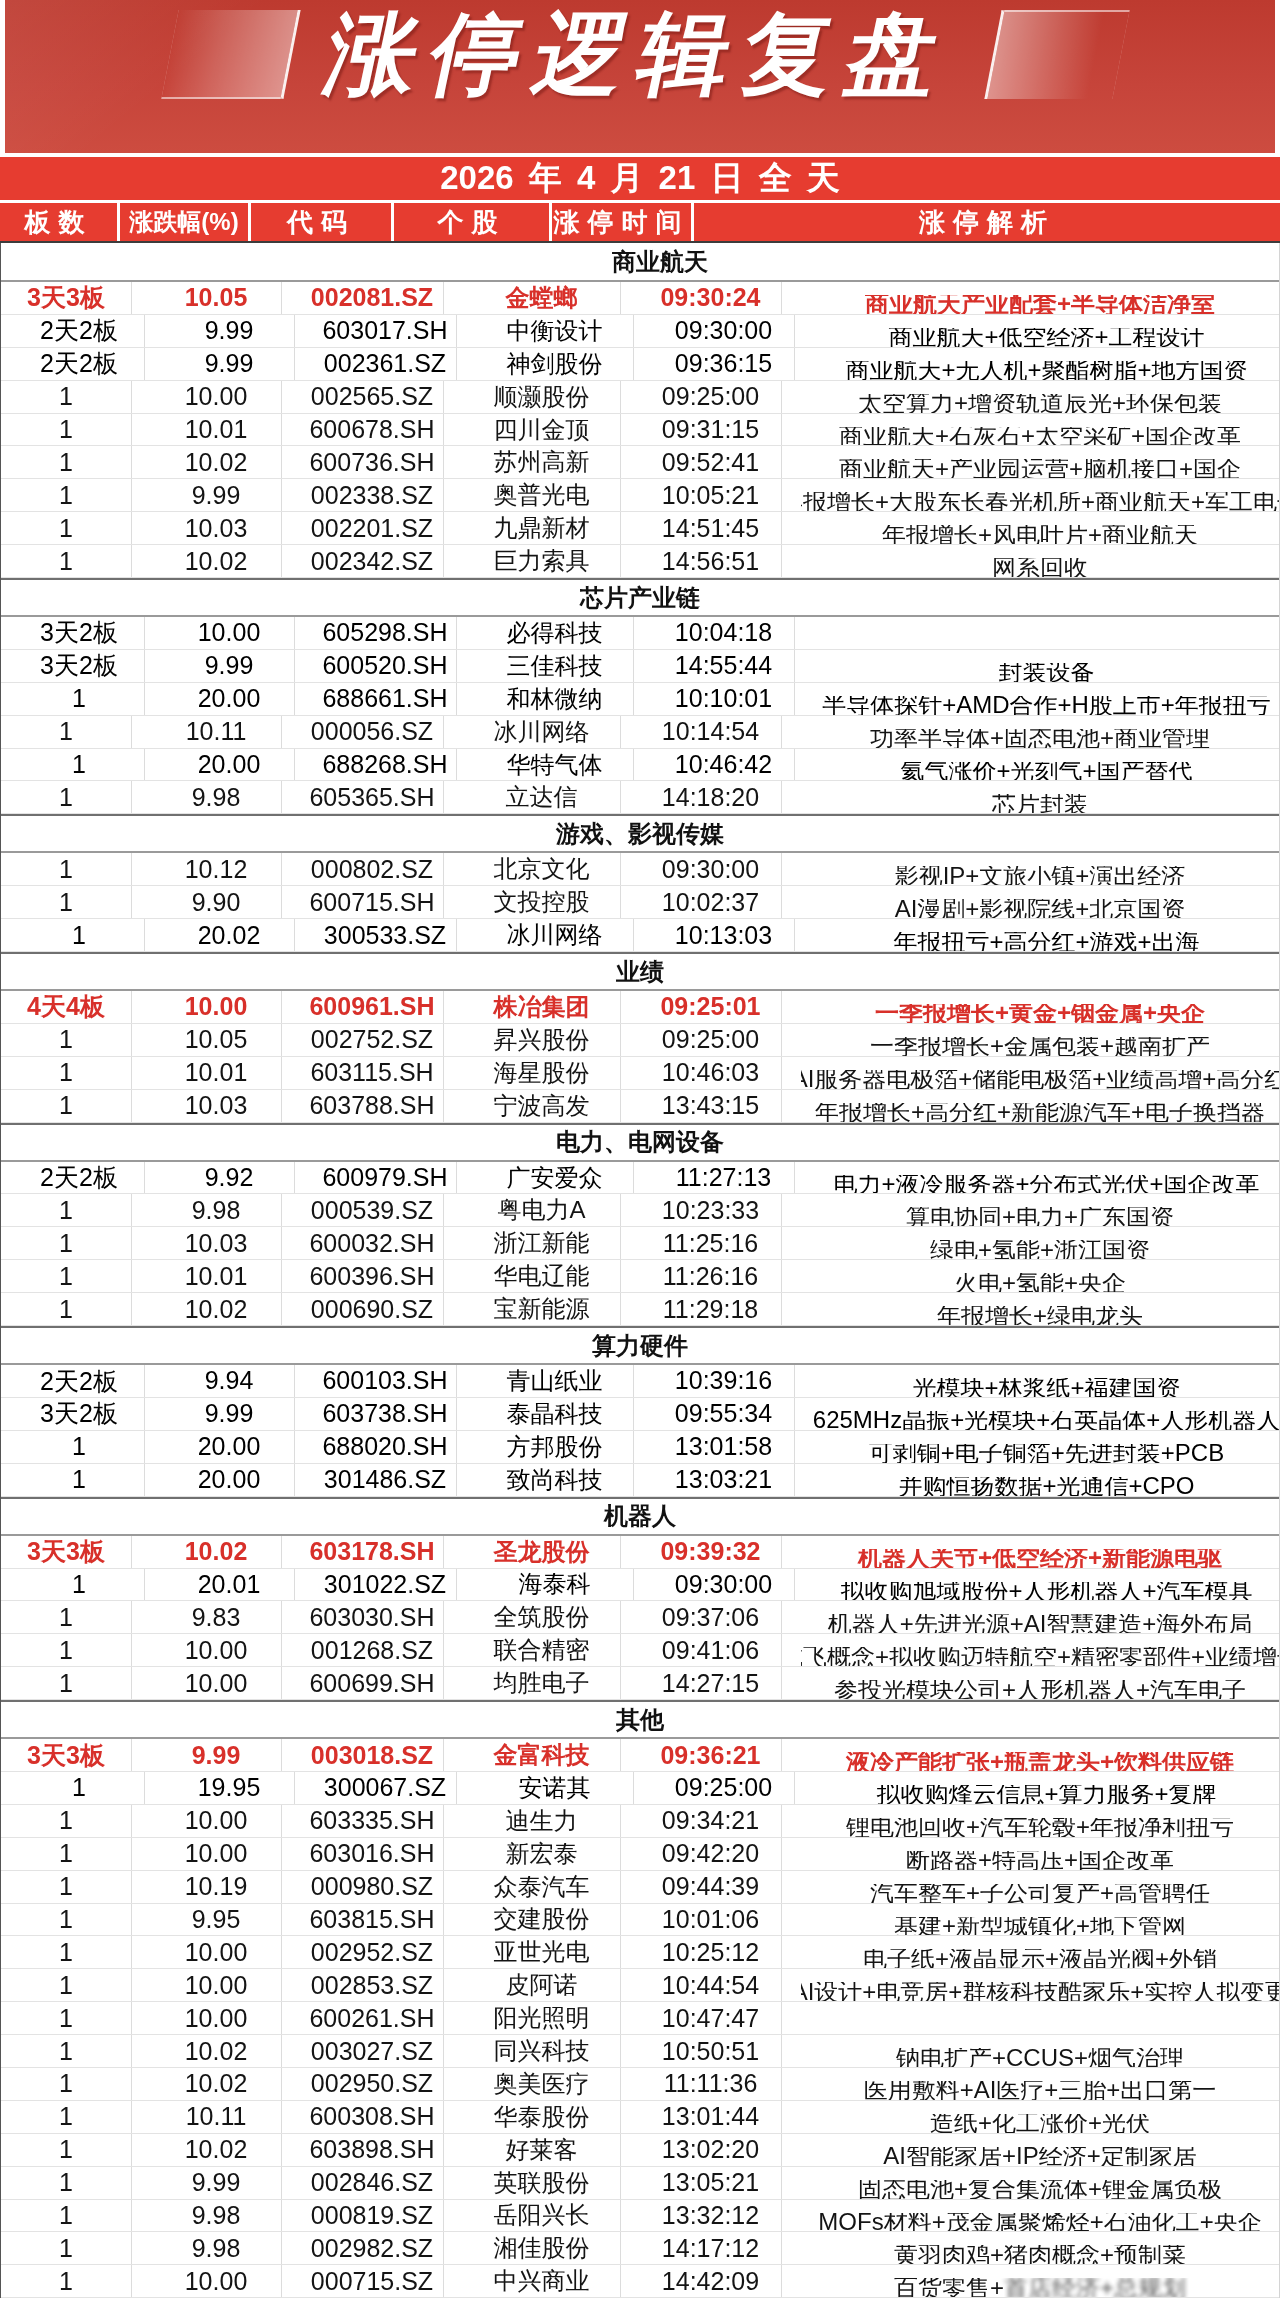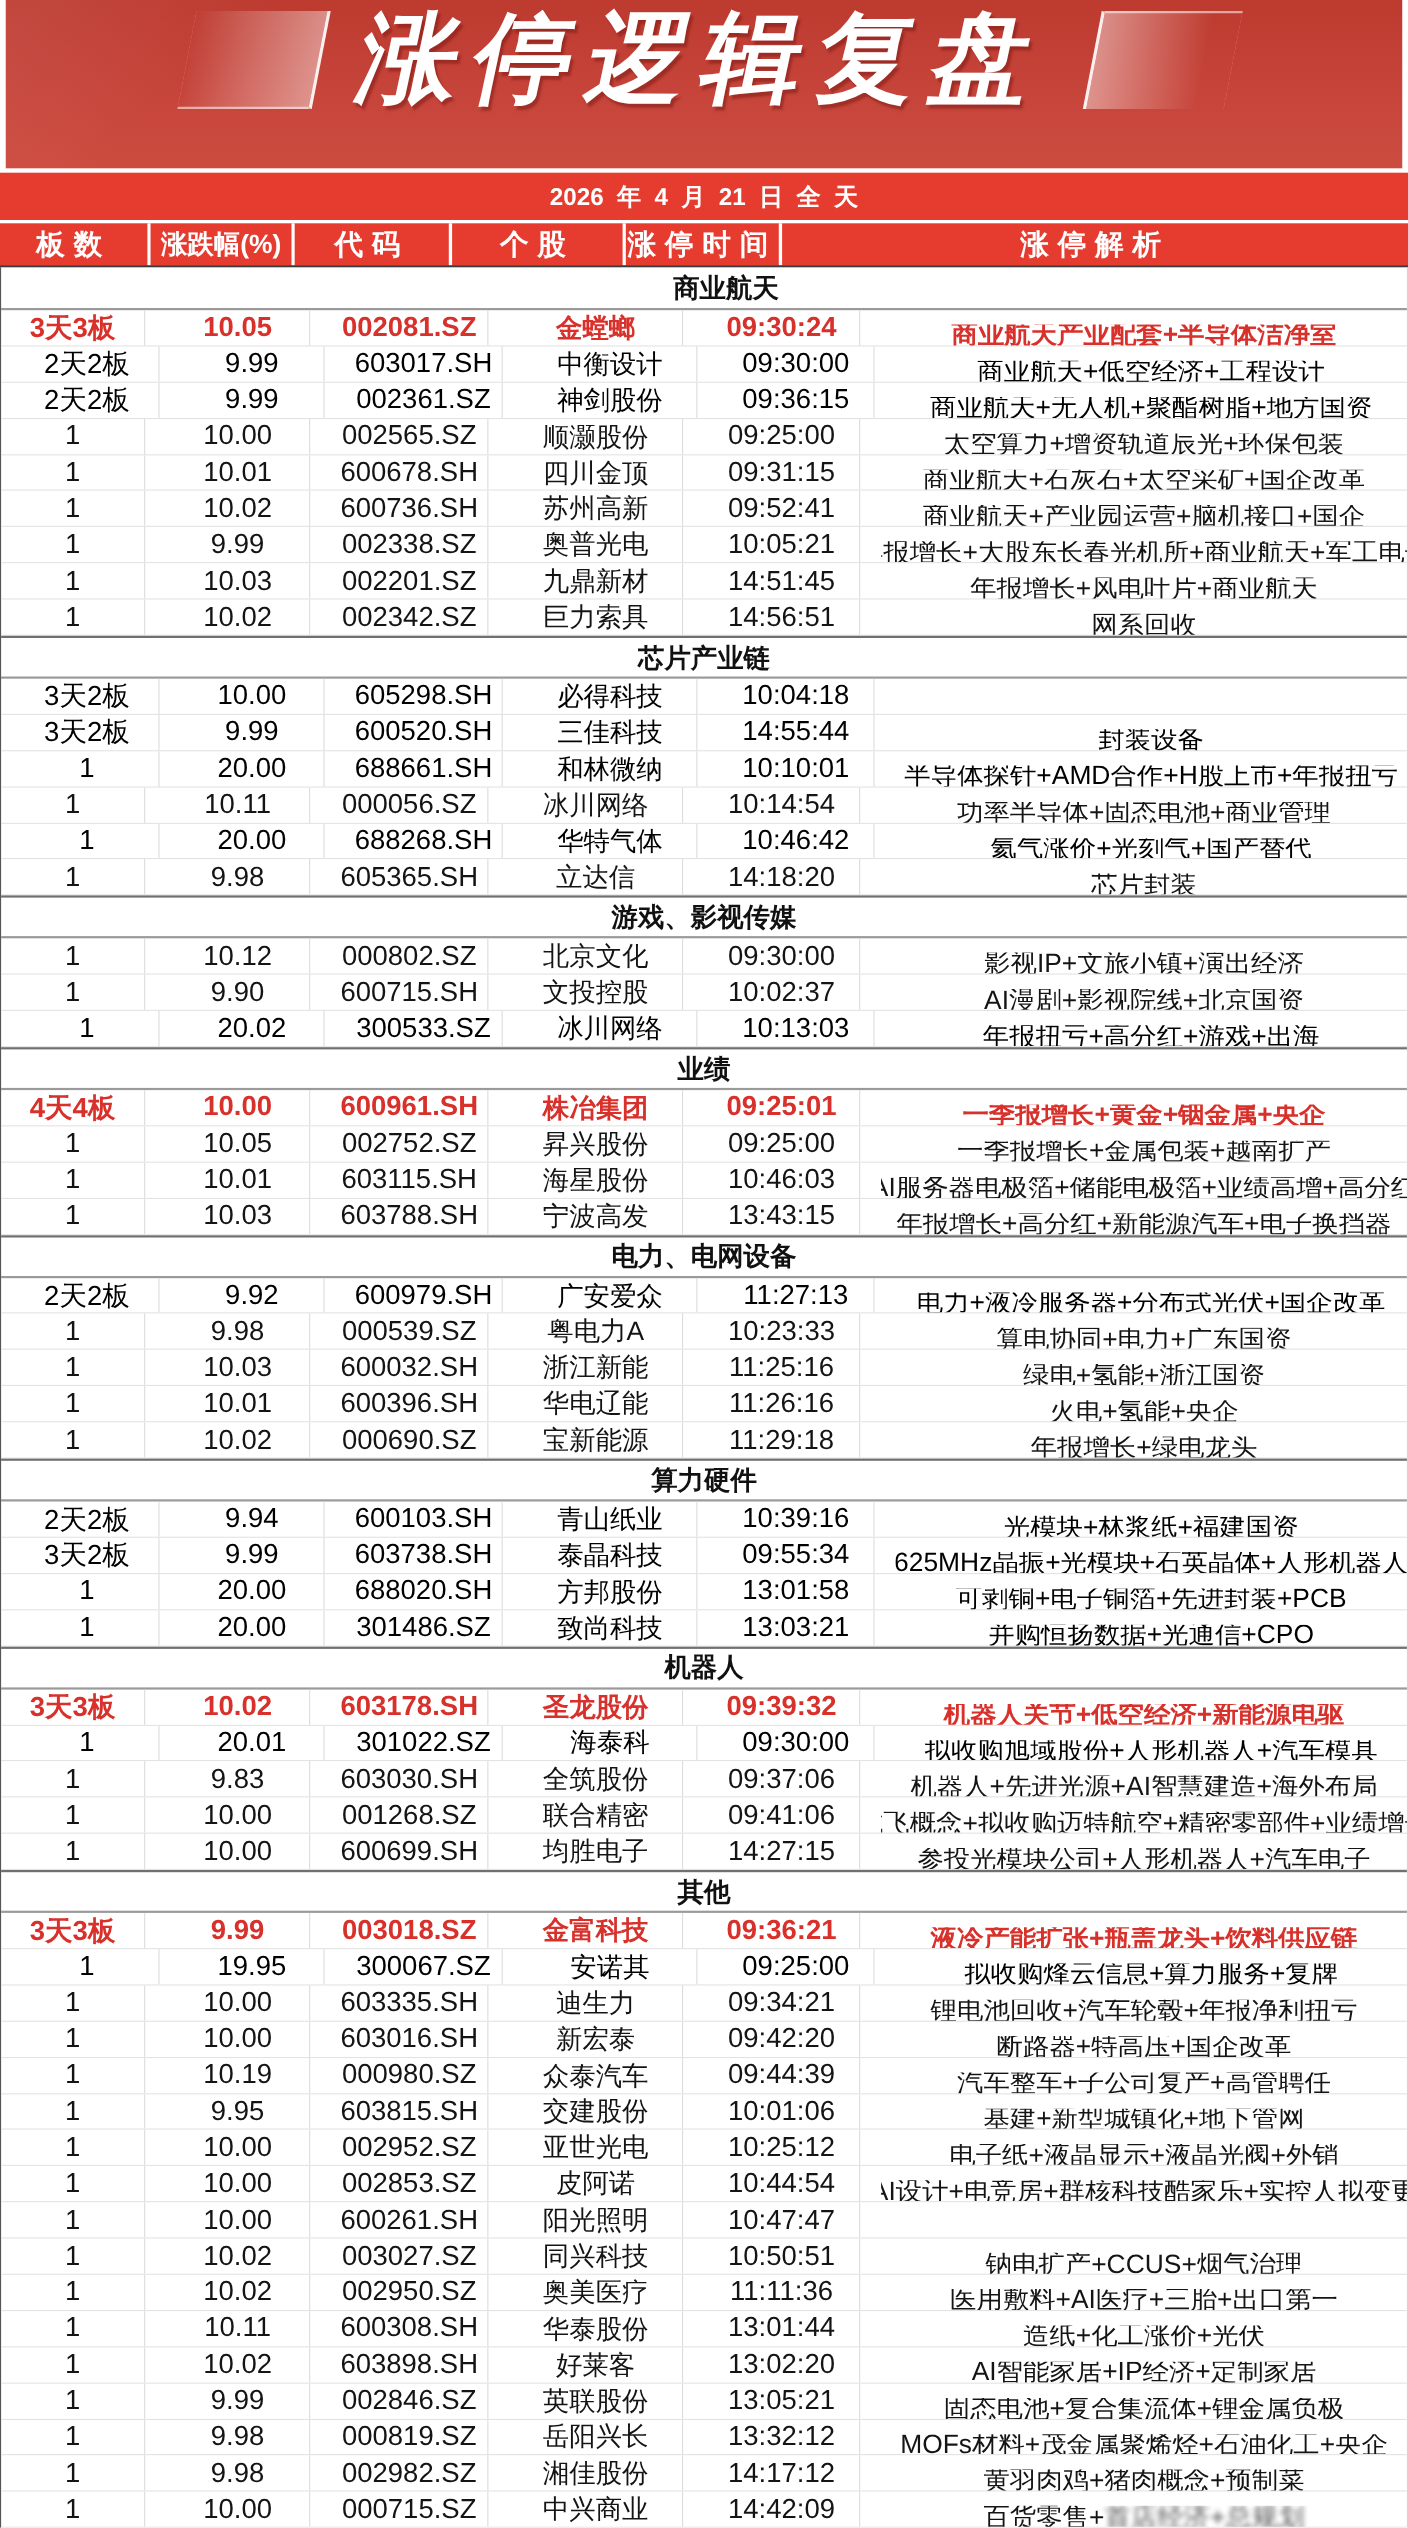--- a/index.html
+++ b/index.html
@@ -36,34 +36,34 @@
     font-size: 90px; font-weight: bold; line-height: 100px; color: #fff;
     letter-spacing: 14px; transform: skewX(-12deg);
     text-shadow: 3px 3px 2px rgba(110,20,15,0.45);
   }
 
   .gap1 { height: 4px; background: #fff; }
   .gap2 { height: 3px; background: #fff; }
 
   .datebar {
     height: 43px; background: #e63c30; color: #fff;
-    font-weight: bold; font-size: 22px; word-spacing: 6px;
+    font-weight: bold; font-size: 33px; word-spacing: 6px;
     display: flex; align-items: center; justify-content: center;
   }
 
   
   .hrow { height: 40px; display: flex; border-bottom: 2px solid #3c3c3c; }
   .hrow .h {
     background: #e63c30; color: #fff; font-weight: bold; font-size: 26px;
     display: flex; align-items: center; justify-content: center;
     border-right: 3px solid #fff; white-space: nowrap; letter-spacing: 8px;
   }
   .hrow .h.tight { letter-spacing: 0; font-size: 24px; }
   .hrow .h:last-child { border-right: none; }
-  .hrow .h1 { width: 137px; } .hrow .h2 { width: 131px; } .hrow .h3 { width: 143px; }
+  .hrow .h1 { width: 120px; } .hrow .h2 { width: 131px; } .hrow .h3 { width: 143px; }
   .hrow .h4 { width: 158px; } .hrow .h5 { width: 142px; } .hrow .h6 { flex: 1; }
 
   
   .tbl { border-left: 1px solid #555; border-right: 1px solid #d4d4d4; }
   .sec {
     height: 39px; display: flex; align-items: center; justify-content: center;
     font-weight: bold; font-size: 24px; color: #111;
     border-top: 2px solid #707070; border-bottom: 2px solid #9a9a9a;
   }
   .sec.first { border-top: none; padding-left: 40px; }

